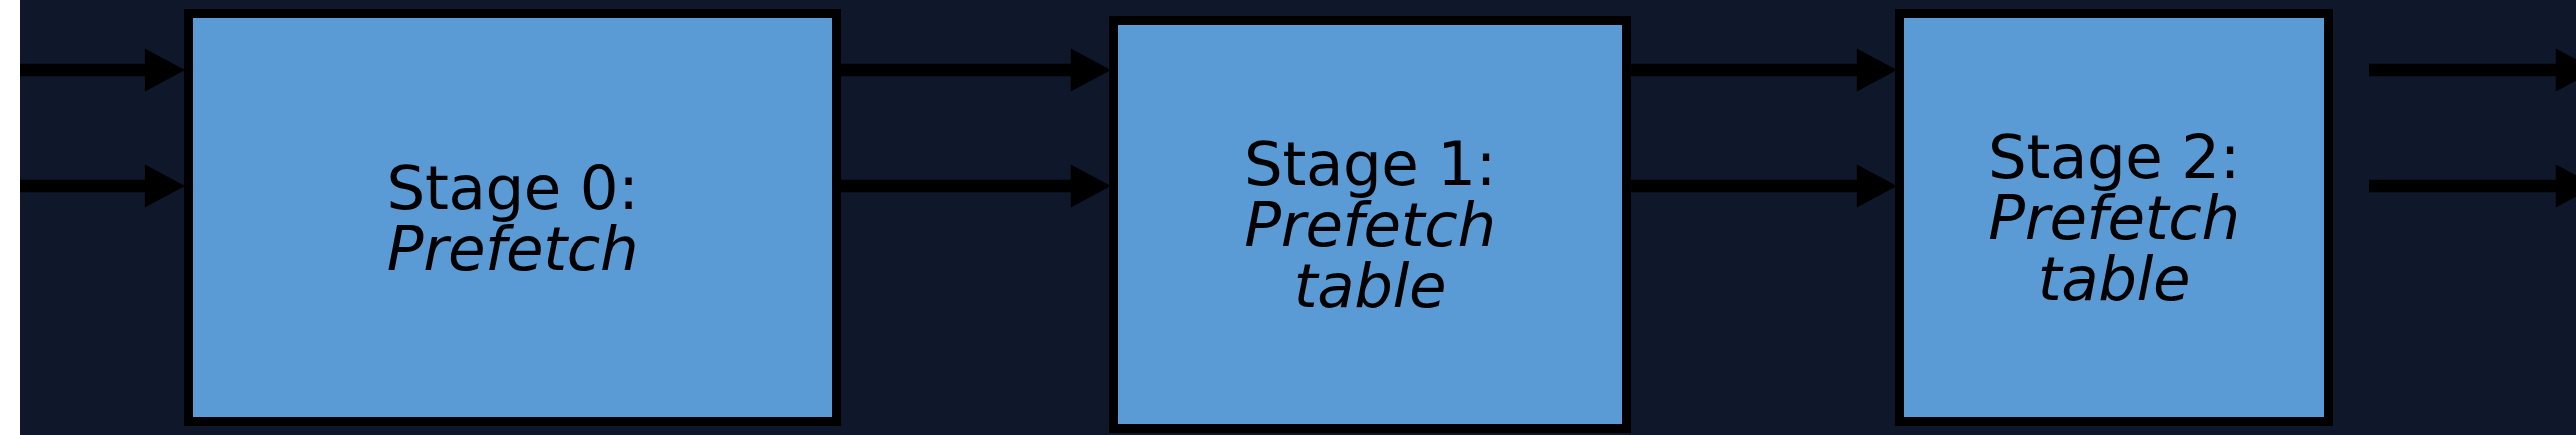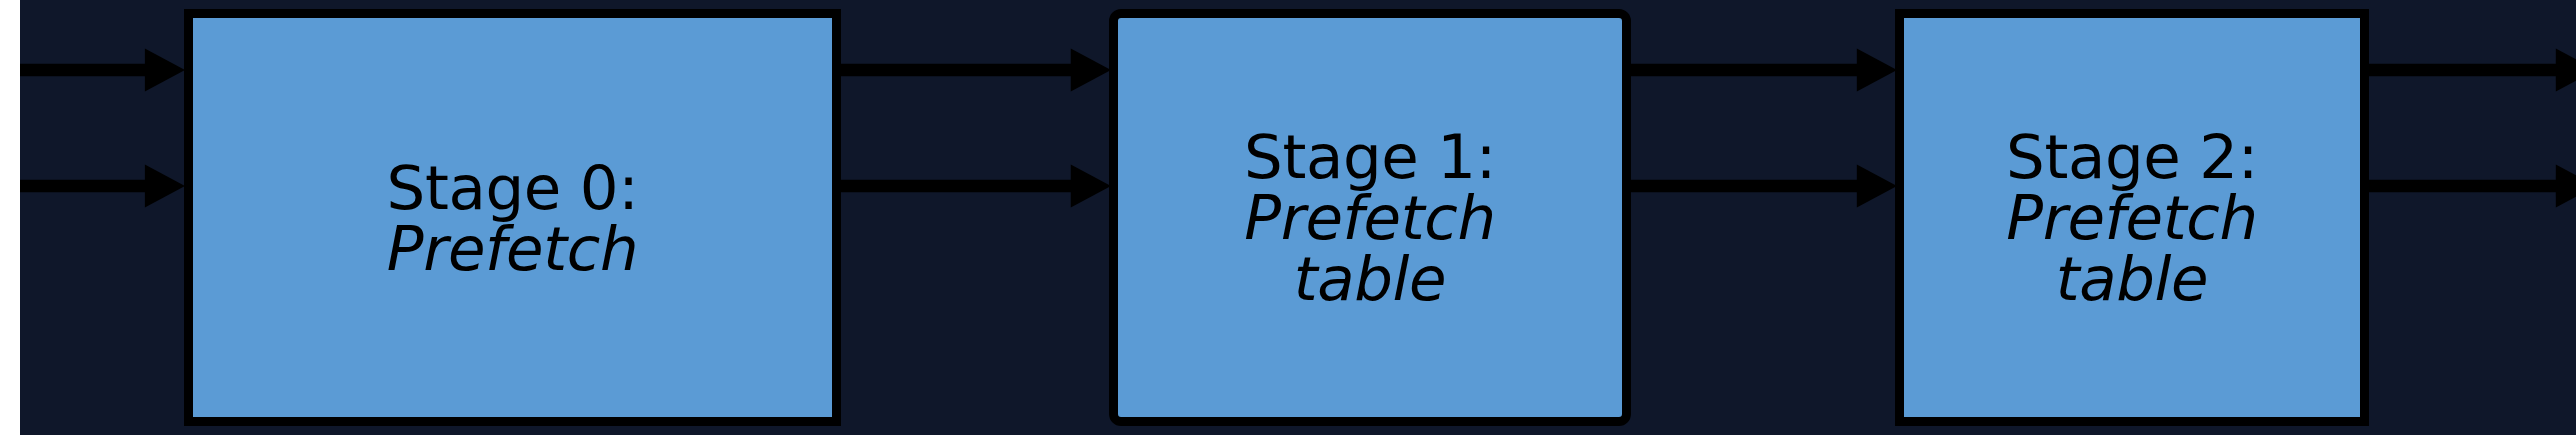--- a/index.html
+++ b/index.html
@@ -41,22 +41,22 @@
   }
   .stage-sub {
     font-size: 61px;
     font-style: italic;
     font-weight: normal;
     white-space: nowrap;
     letter-spacing: -0.4px;
   }
 
   #box-0 { left: 164px;  top: 9px; width: 657px; height: 417px; }
-  #box-1 { left: 1089px; top: 9px; width: 522px; height: 417px; border-radius: 12px; }
-  #box-2 { left: 1875px; top: 9px; width: 474px; height: 417px; }
+  #box-1 { left: 1089px; top: 16px; width: 522px; height: 417px; }
+  #box-2 { left: 1875px; top: 9px; width: 438px; height: 417px; }
 
   
   .arrow {
     position: absolute;
     height: 54px;              
     display: block;
   }
   .arrow svg { display: block; width: 100%; height: 100%; }
 
   

